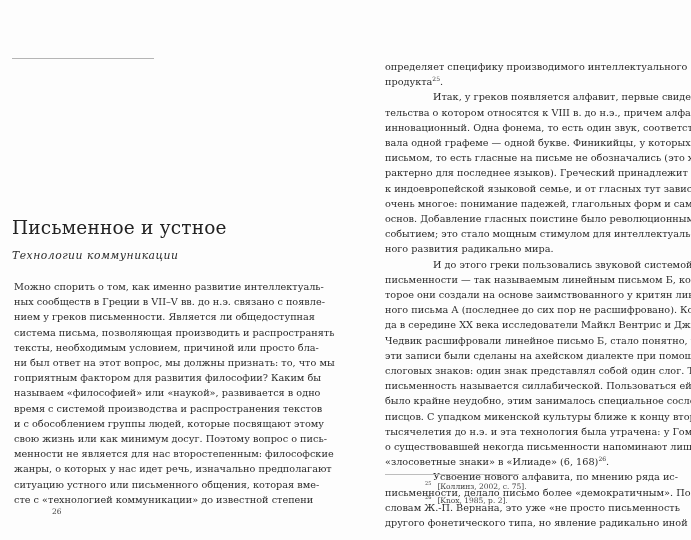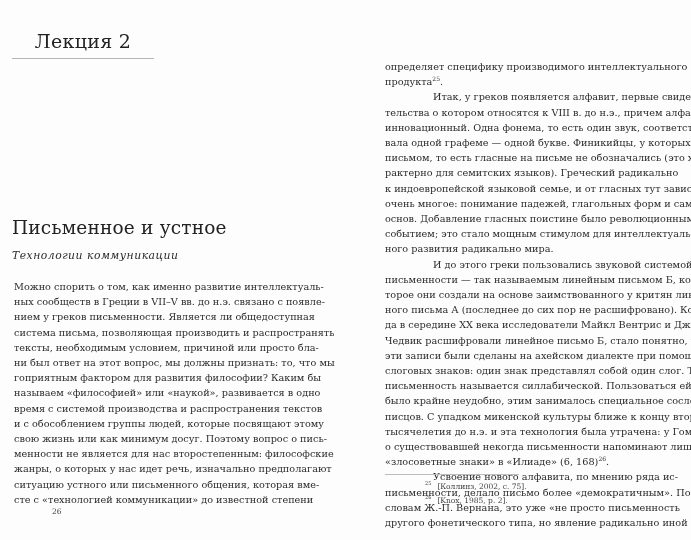--- a/index.html
+++ b/index.html
@@ -40,21 +40,20 @@
   .footnote .fn-num { font-size: 5px; vertical-align: super; margin-right: 6px; }
 
   .page-number { position: absolute; font-size: 7.5px; color: #444; }
   .pn-left { left: 52px; top: 507px; }
   .pn-right { left: 36px; top: 513px; font-weight: bold; }
 </style>
 </head>
 <body>
 
 <div class="page page-left">
-  <div class="lecture-title">Лекция 2</div>
   <div class="lecture-rule"></div>
   <div class="chapter-title">Письменное и устное</div>
   <div class="chapter-subtitle">Технологии коммуникации</div>
 
   <div class="body-text left-body">
     <span class="line">Можно спорить о том, как именно развитие интеллектуаль-</span>
     <span class="line">ных сообществ в Греции в VII–V вв. до н.э. связано с появле-</span>
     <span class="line">нием у греков письменности. Является ли общедоступная</span>
     <span class="line">система письма, позволяющая производить и распространять</span>
     <span class="line">тексты, необходимым условием, причиной или просто бла-</span>
@@ -77,21 +76,21 @@
   <div class="body-text right-body">
 
     <span class="line">определяет специфику производимого интеллектуального</span>
     <span class="line"><span>продукта</span><sup>25</sup><span>.</span></span>
 
     <span class="line indent">Итак, у греков появляется алфавит, первые свиде-</span>
     <span class="line">тельства о котором относятся к VIII в. до н.э., причем алфавит</span>
     <span class="line">инновационный. Одна фонема, то есть один звук, соответство-</span>
     <span class="line">вала одной графеме — одной букве. Финикийцы, у которых</span>
     <span class="line">письмом, то есть гласные на письме не обозначались (это ха-</span>
-    <span class="line">рактерно для семитских языков). Греческий радикально</span>
+    <span class="line">рактерно для последнее языков). Греческий принадлежит</span>
     <span class="line">к индоевропейской языковой семье, и от гласных тут зависит</span>
     <span class="line">очень многое: понимание падежей, глагольных форм и самих</span>
     <span class="line">основ. Добавление гласных поистине было революционным</span>
     <span class="line">событием; это стало мощным стимулом для интеллектуаль-</span>
     <span class="line">ного развития радикально мира.</span>
 
     <span class="line indent">И до этого греки пользовались звуковой системой</span>
     <span class="line">письменности — так называемым линейным письмом Б, ко-</span>
     <span class="line">торое они создали на основе заимствованного у критян линей-</span>
     <span class="line">ного письма А (последнее до сих пор не расшифровано). Ког-</span>

